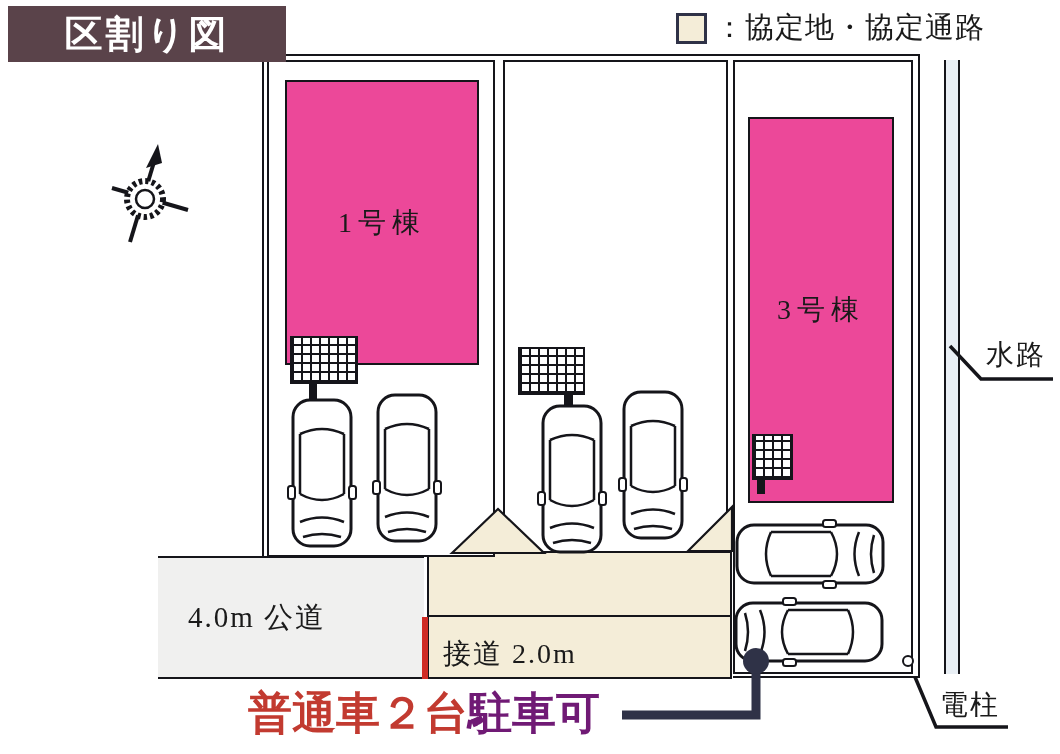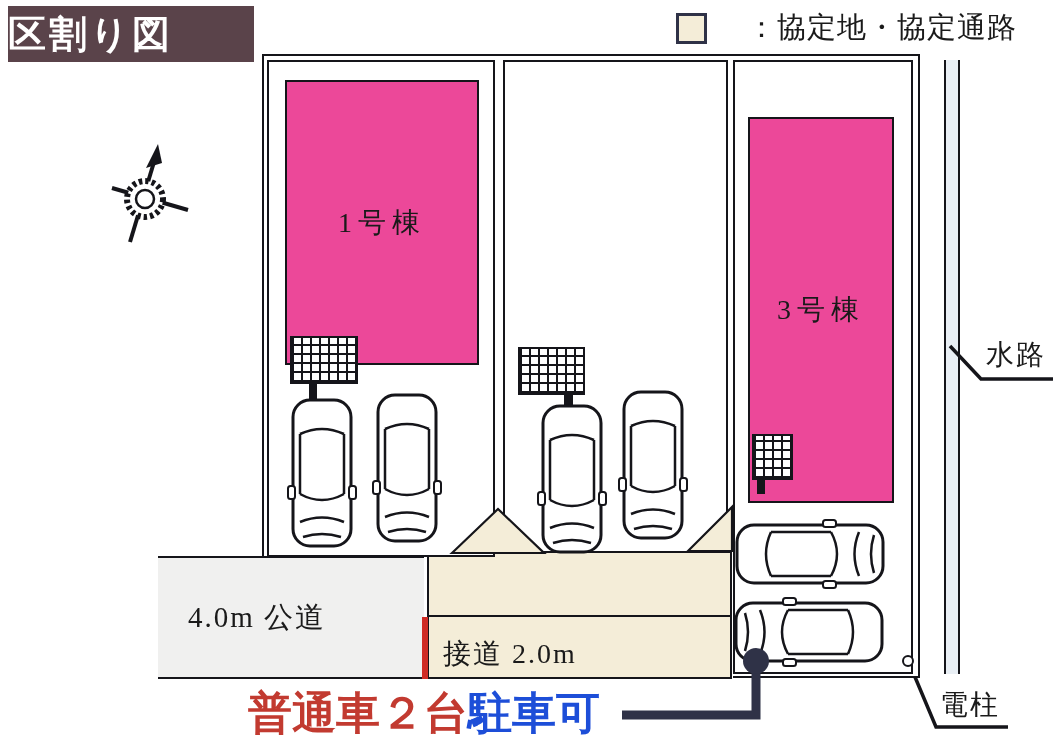--- a/index.html
+++ b/index.html
@@ -10,29 +10,29 @@
     --red_line:#cf2b24;
     --red_text:#c23a30;
     --road_gray:#f0f0ef;
     --water_blue:#e9eff5;
   }
   html,body{margin:0;padding:0;background:#fff;}
   #stage{position:relative;width:1060px;height:754px;background:#fff;overflow:hidden;
          font-family:"Liberation Serif", serif;color:#1a1a1a;}
   .abs{position:absolute;box-sizing:border-box;}
   
-  .title-block{left:8px;top:6px;width:246px;height:56px;background:var(--title_bg,#5a434a);
-    display:flex;align-items:center;justify-content:flex-start;}
+  .title-block{left:8px;top:6px;width:278px;height:56px;background:var(--title_bg,#5a434a);
+    display:flex;align-items:center;justify-content:center;}
   .title-block span{font-family:"Liberation Sans", sans-serif;font-weight:bold;font-size:38px;
     color:#fff;letter-spacing:3px;}
   
   .legend{left:676px;top:8px;display:flex;align-items:center;gap:8px;}
   .legend .swatch{width:31px;height:31px;background:var(--beige,#f4edd8);
     border:3px solid var(--navy,#2f3247);box-sizing:border-box;}
-  .legend .lbl{font-size:29px;letter-spacing:1px;margin-left:32px;}
+  .legend .lbl{font-size:29px;letter-spacing:1px;}
   
   .lineh,.linev{background:var(--line,#15151a);}
   .plot{border:2px solid var(--line,#15151a);background:#fff;}
   .bldg{border:2.5px solid var(--line,#15151a);background:#ec4899;
     display:flex;align-items:center;justify-content:center;}
   .bldg span{font-size:28px;letter-spacing:6px;}
   .grid{border:2px solid var(--line,#15151a);
     background:
       repeating-linear-gradient(0deg, #15151a 0 2px, transparent 2px 9px),
       repeating-linear-gradient(90deg, #15151a 0 2px, transparent 2px 9px),#fff;}
@@ -45,21 +45,21 @@
   .maplabel{font-size:28px;letter-spacing:2px;white-space:nowrap;}
   .road-label{left:188px;top:598px;font-size:29px;}
   .frontage-label{left:443px;top:628px;margin-top:7px;}
   .water-label{left:986px;top:336px;}
   .pole-label{left:940px;top:686px;}
   .red-line{background:var(--red_line,#cf2b24);}
   .pole-circle{width:12px;height:12px;border:2.5px solid var(--line,#15151a);
     border-radius:50%;background:#fff;}
   .parking-note{left:248px;top:684px;font-size:44px;font-weight:600;white-space:nowrap;}
   .parking-note .red{color:var(--red_text,#c23a30);}
-  .parking-note .blk{color:#1d4ed8;margin-top:47px;}
+  .parking-note .blk{color:#701a75;margin-top:47px;}
   svg.overlay{position:absolute;left:0;top:0;pointer-events:none;}
 </style>
 </head>
 <body>
 
 <div id="stage">
 
   <div class="abs lineh" style="left:262px;top:54px;width:658px;height:2px;"></div>
   <div class="abs linev" style="left:262px;top:54px;width:2px;height:504px;"></div>
   <div class="abs linev" style="left:918px;top:54px;width:2px;height:624px;"></div>

